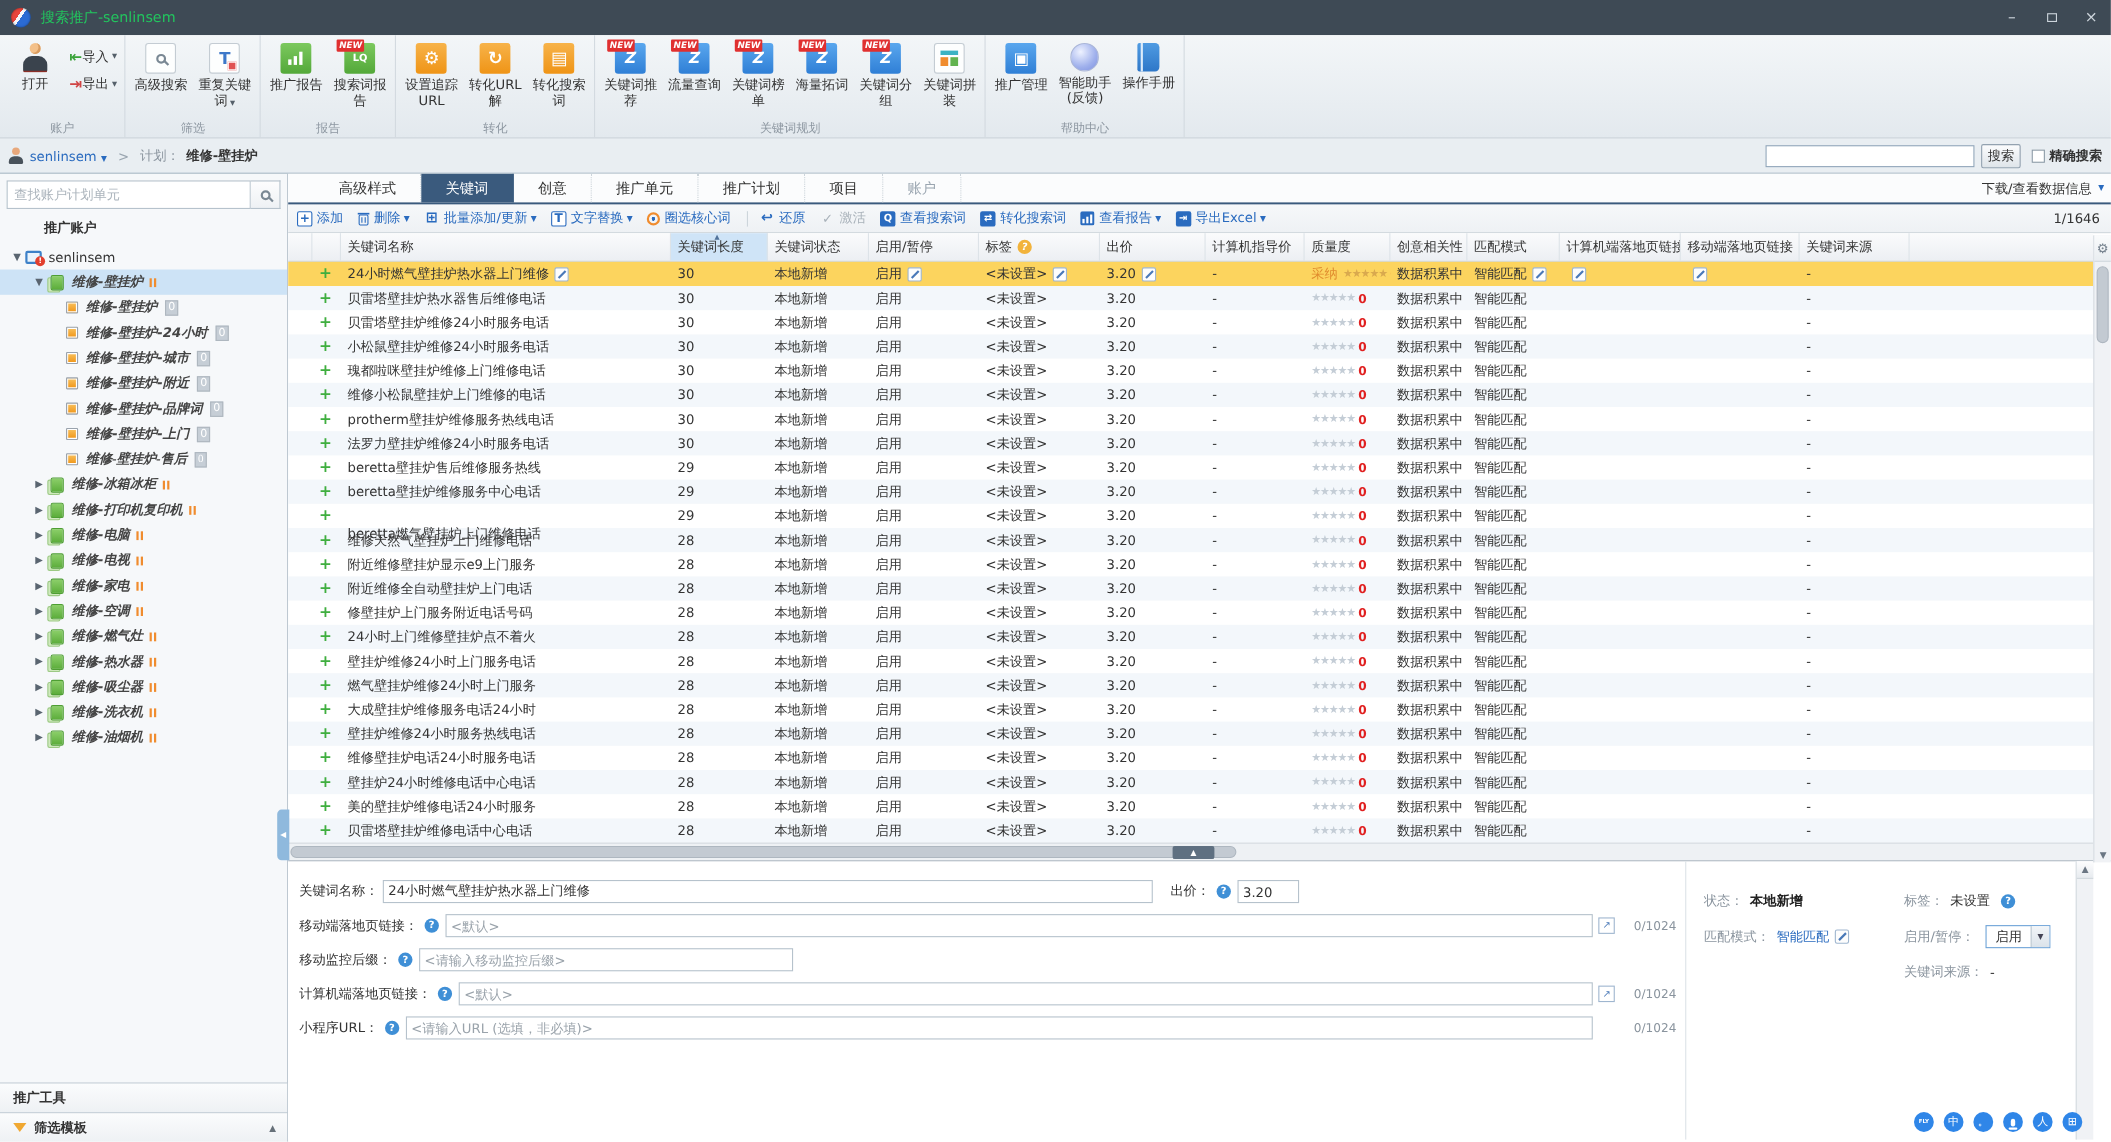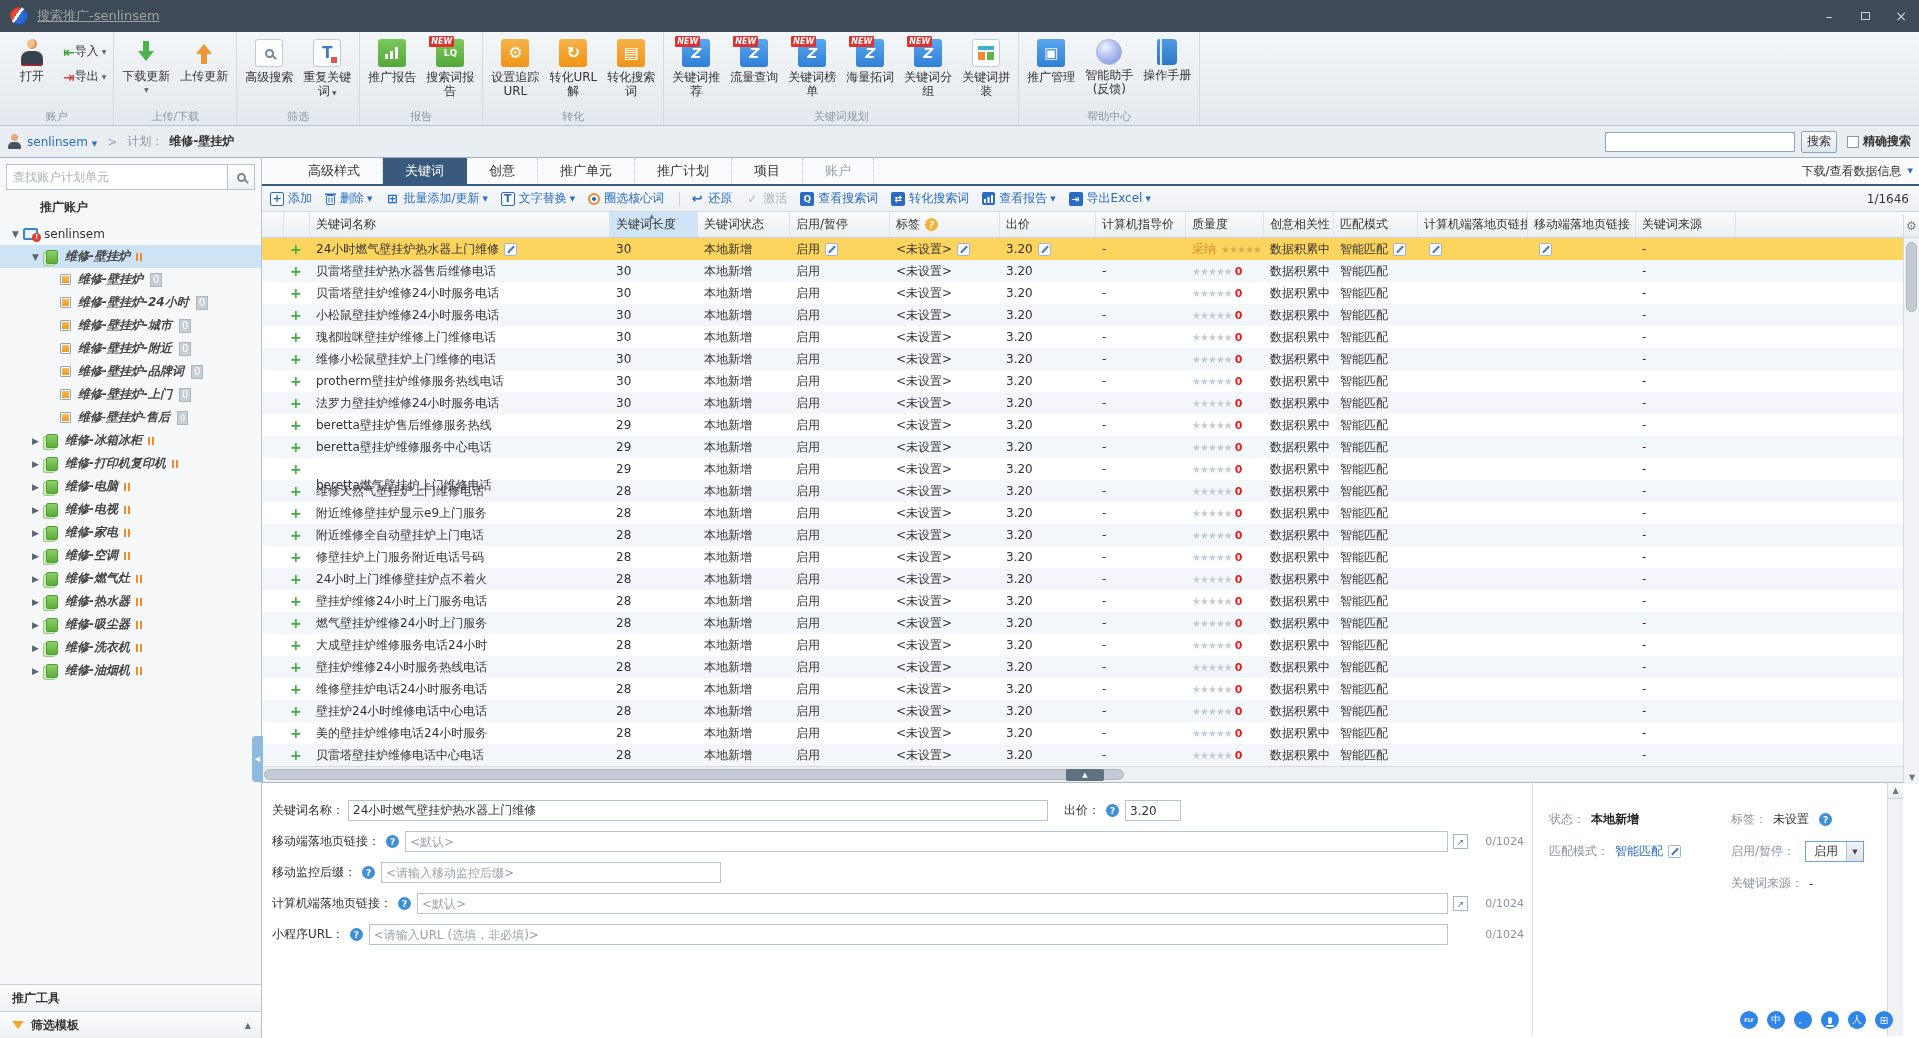--- a/index.html
+++ b/index.html
@@ -4,21 +4,21 @@
 <style>
   * { margin:0; padding:0; box-sizing:border-box; }
   html,body { width:1919px; height:1038px; overflow:hidden; }
   body { font-family:"DejaVu Sans","Liberation Sans",sans-serif; font-size:12px; background:#fff; color:#333; }
   .window { width:1919px; height:1038px; display:flex; flex-direction:column; background:#fff; }
 
   
   .titlebar { height:32px; background:#3e4a55; display:flex; align-items:center; flex:0 0 32px; }
   .applogo { width:18px; height:18px; border-radius:50%; margin:0 9px 0 10px;
     background:linear-gradient(125deg,#e8453c 38%,#f5f7fa 38% 50%,#2b6bd4 50%); box-shadow:inset 0 0 2px rgba(0,0,0,.5); }
-  .apptitle { color:#a3a3a3; font-size:13px;text-decoration:underline; }
+  .apptitle { color:#22c55e; font-size:13px; }
   .wctrls { margin-left:auto; display:flex; height:100%; }
   .wc { width:36px; height:100%; display:flex; align-items:center; justify-content:center; color:#cdd5dc; font-size:14px; cursor:pointer; }
   .wc .maxbox { width:9px; height:8px; border:1px solid #cdd5dc; }
 
   
   .ribbon { height:94px; flex:0 0 94px; background:linear-gradient(#f3f6f8,#e3e9ee); border-bottom:1px solid #b8c2cb; display:flex; }
   .rgroup { position:relative; display:flex; flex-direction:column; padding:3px 3px 16px; border-right:1px solid #d3dae0; }
   .rbtns { display:flex; flex:1; align-items:flex-start; }
   .rglabel { position:absolute; bottom:1px; left:0; right:0; text-align:center; color:#8d97a1; font-size:11px; }
   .rbtn { width:58px; display:flex; flex-direction:column; align-items:center; padding-top:4px; font-size:12px; color:#333;
@@ -208,33 +208,20 @@
               <span style="color: rgb(58, 163, 58); font-weight: bold; font-size: 14px;">⇤</span>
               <span>导入</span>
             </div>
             <div class="iobtn">
               <span style="color: rgb(208, 69, 69); font-weight: bold; font-size: 14px;">⇥</span>
               <span>导出</span>
             </div>
           </div>
         </div>
         <div class="rglabel">账户</div>
-      </div>
-      <div class="rgroup">
-        <div class="rbtns">
-          <div class="rbtn">
-            <span class="dlarr"></span>
-            <div class="rlabel below">下载更新</div>
-          </div>
-          <div class="rbtn">
-            <span class="uparr"></span>
-            <div class="rlabel">上传更新</div>
-          </div>
-        </div>
-        <div class="rglabel">上传/下载</div>
       </div>
       <div class="rgroup">
         <div class="rbtns">
           <div class="rbtn">
             <span class="ric wht">
               <i class="mag"></i>
             </span>
             <div class="rlabel">高级搜索</div>
           </div>
           <div class="rbtn">

